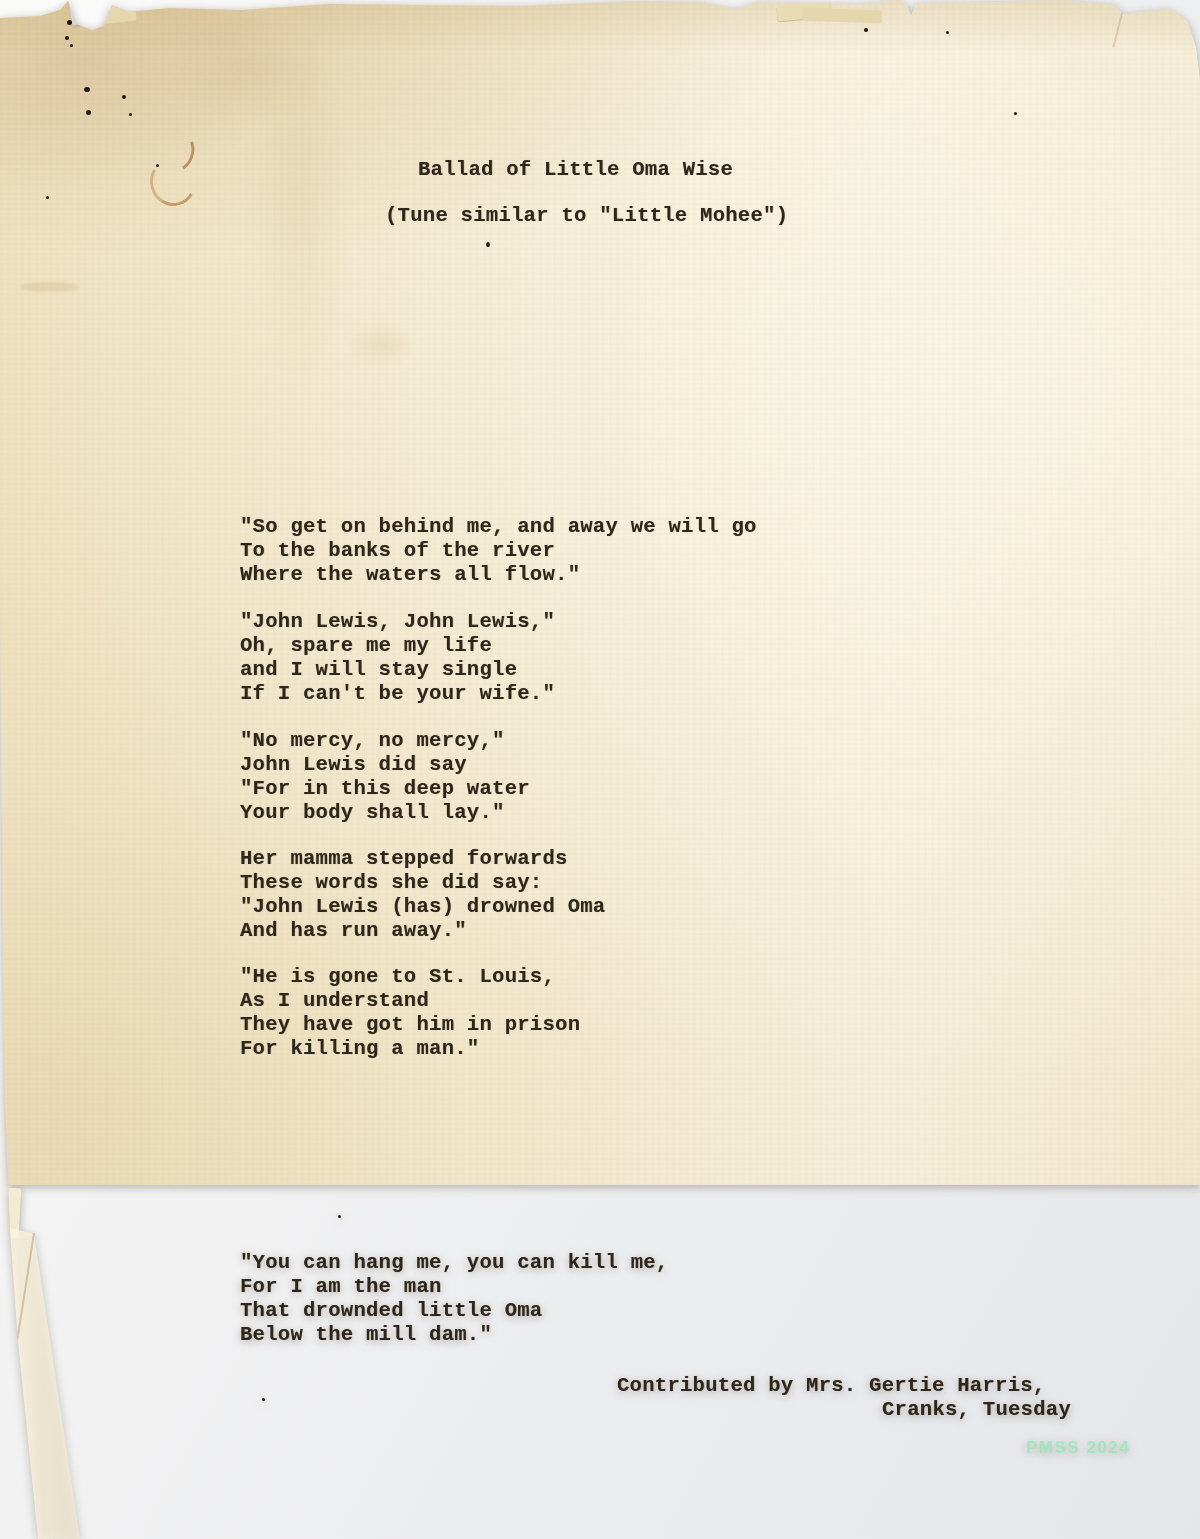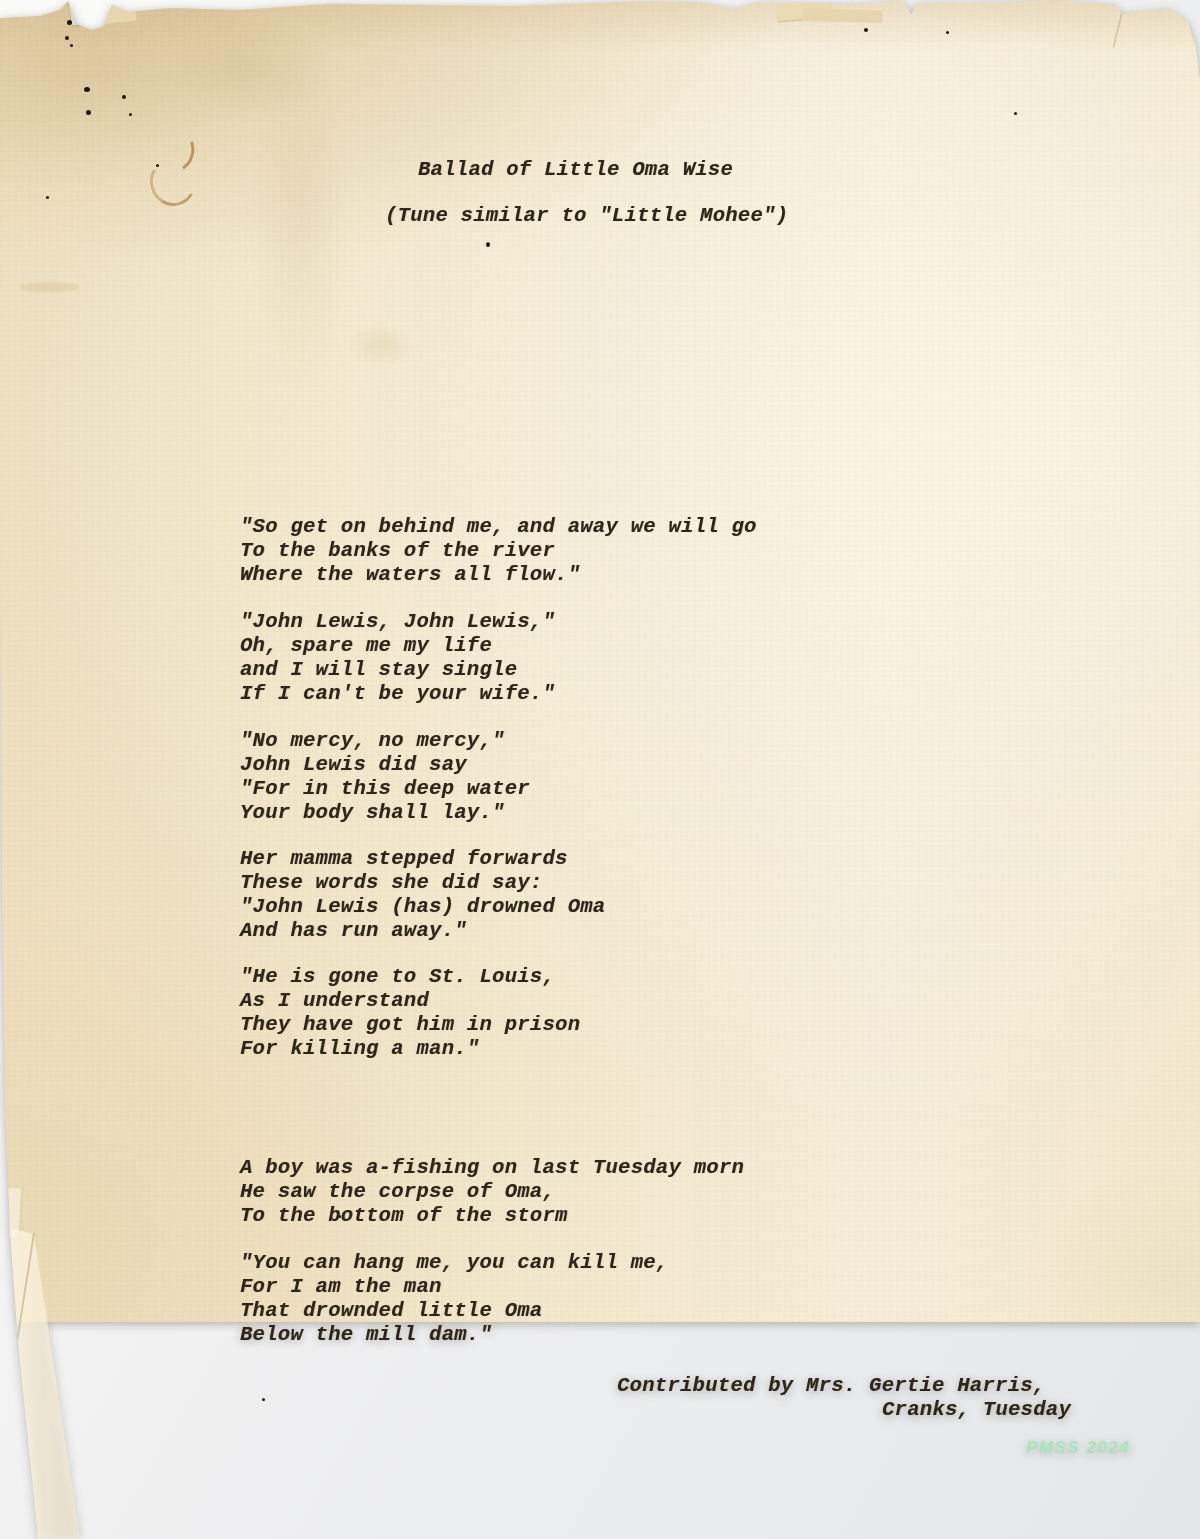--- a/index.html
+++ b/index.html
@@ -1,21 +1,21 @@
 <!DOCTYPE html>
 <html><head>
 <meta charset="utf-8">
 <style>
   html,body{margin:0;padding:0;}
   body{
     width:1200px;height:1539px;overflow:hidden;
     background:linear-gradient(120deg,#fbfbfa 0%,#f1f1f2 45%,#e4e6e9 100%);
     font-family:"Liberation Sans",sans-serif;
   }
-  .scene{position:relative;width:1200px;height:1322px;font-style:italic;}
+  .scene{position:relative;width:1200px;height:1185px;}
   .paper-wrap{position:absolute;inset:0;filter:drop-shadow(0 2px 5px rgba(60,50,30,.35));}
   .paper{
     position:absolute;inset:0;
     clip-path:polygon(
       0px 18px,40px 16px,60px 10px,68px 1px,76px 24px,92px 30px,104px 26px,112px 5px,
       128px 12px,170px 8px,240px 10px,330px 4px,520px 6px,640px 1px,700px 2px,735px 9px,
       758px 2px,860px 4px,900px 0px,906px 4px,911px 15px,917px 3px,1000px 2px,1060px 0px,
       1116px 5px,1122px 14px,1170px 9px,1188px 22px,1196px 48px,1200px 80px,
       1200px 1539px,38px 1539px,20px 1370px,10px 1230px,5px 1100px,2px 880px,0px 600px
     );
@@ -131,23 +131,20 @@
 "For in this deep water
 Your body shall lay."</div>
       <div class="typewriter s6">Her mamma stepped forwards
 These words she did say:
 "John Lewis (has) drowned Oma
 And has run away."</div>
       <div class="typewriter s7">"He is gone to St. Louis,
 As I understand
 They have got him in prison
 For killing a man."</div>
-      <div class="typewriter s9">A boy was a-fishing on last Tuesday morn
-He saw the corpse of Oma,
-To the bottom of the storm</div>
       <div class="typewriter s10">"You can hang me, you can kill me,
 For I am the man
 That drownded little Oma
 Below the mill dam."</div>
 
       <div class="typewriter attrib1">Contributed by Mrs. Gertie Harris,</div>
       <div class="typewriter attrib2">Cranks, Tuesday</div>
 
       <div class="watermark">PMSS 2024</div>
     </div>

